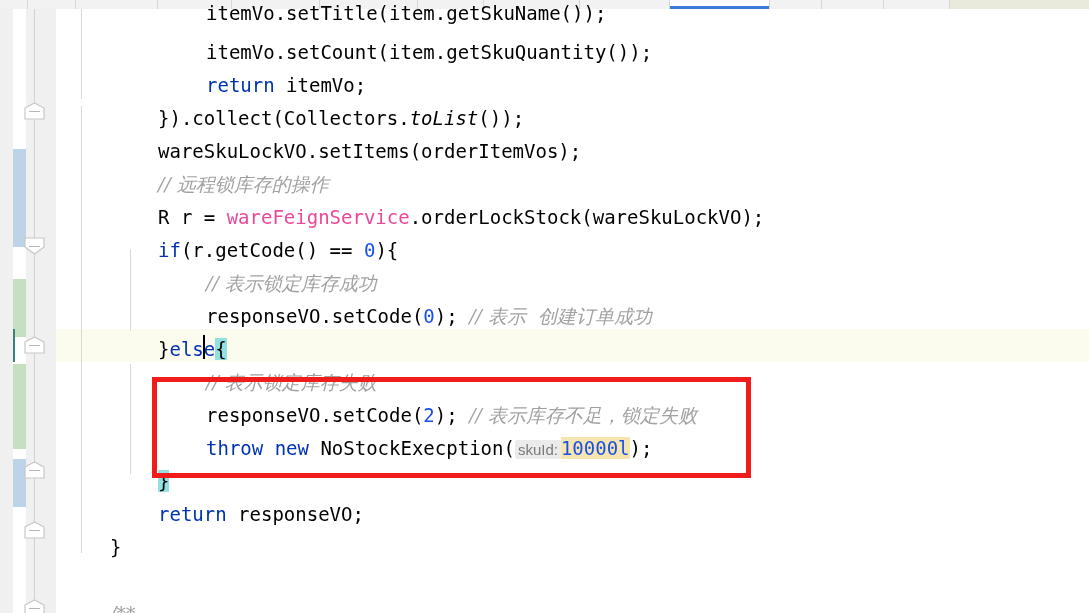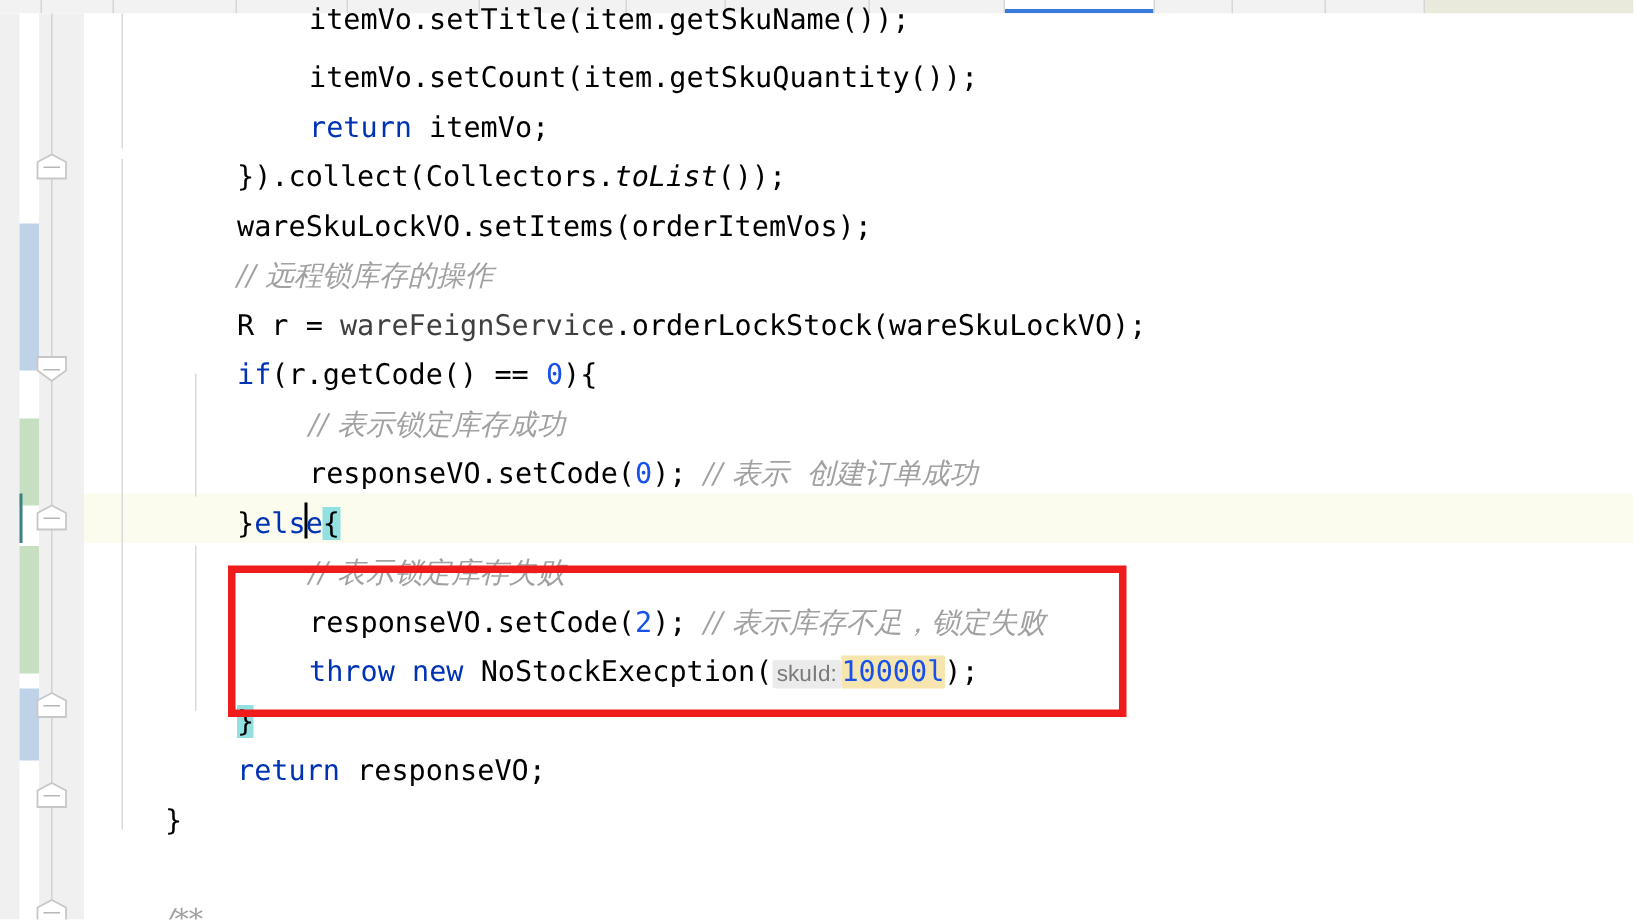--- a/index.html
+++ b/index.html
@@ -45,21 +45,21 @@
   .caretline{position:absolute;left:56px;top:0;width:1033px;background:#fbfbee;}
 
   
   .code{position:absolute;left:0;top:0;width:1089px;height:604px;
         font-family:"DejaVu Sans Mono","Liberation Mono",monospace;
         font-size:19px;line-height:33px;color:#000000;white-space:pre;margin-left:26px;}
   .line{position:absolute;left:0;white-space:pre;height:33px;}
   
   .kw{color:#0033b3;}
   .num{color:#1750eb;}
-  .fld{color:#404040;}
+  .fld{color:#ec4899;}
   .cmt{color:#a1a1a1;font-style:italic;font-family:"DejaVu Serif","Liberation Serif",serif;}
   .cmtcjk{color:#a1a1a1;font-style:italic;font-family:"DejaVu Serif","Liberation Serif",serif;}
   .stat{font-style:italic;}
   .brace-hl{background:#93e0e0;}
   .param-hint{background:#ebebeb;color:#7a7a7a;font-size:15px;
               font-family:"Liberation Sans",sans-serif;padding:1px 3px;border-radius:2px;}
   .search-hl{background:#f6e5ae;}
 
   
   .caret{position:absolute;width:2px;background:#000;}

